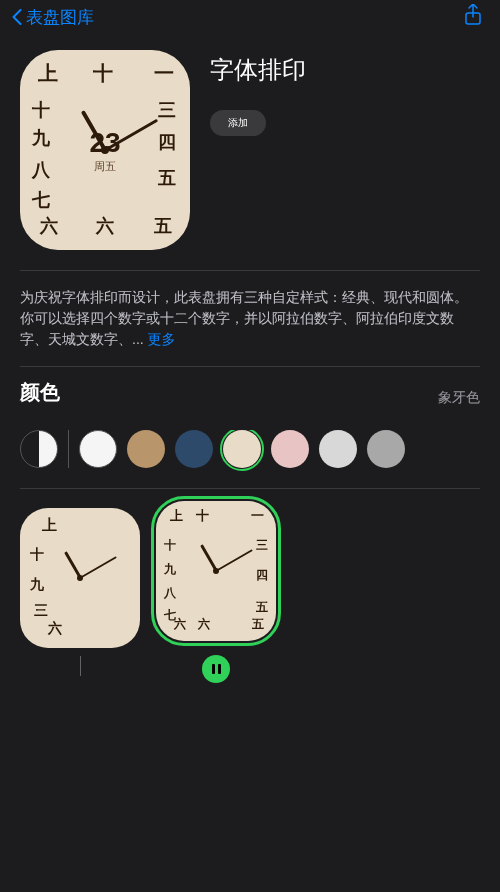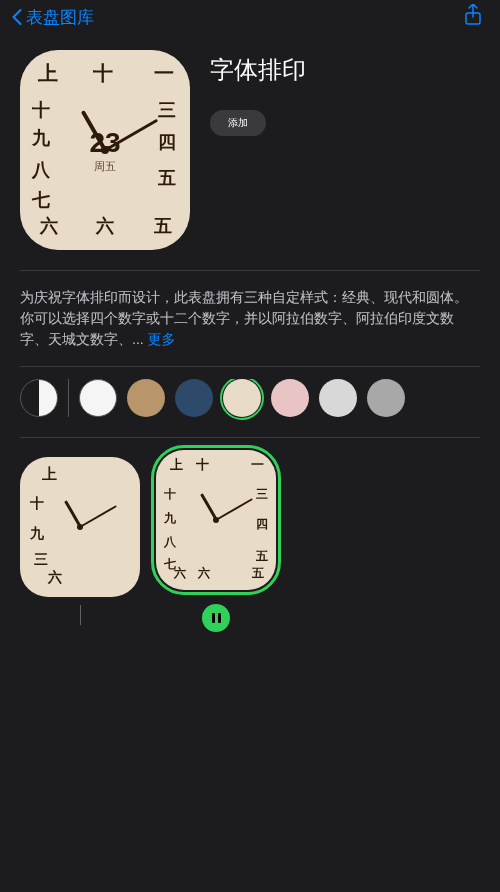--- a/index.html
+++ b/index.html
@@ -400,20 +400,24 @@
 <div class="section">
   <div class="description-text">
     <span>为庆祝字体排印而设计，此表盘拥有三种自定样式：经典、现代和圆体。你可以选择四个数字或十二个数字，并以阿拉伯数字、阿拉伯印度文数字、天城文数字、...</span>
     <span class="more-link">更多</span>
   </div>
 </div>
 
 <div class="divider"></div>
 
 <div class="color-section">
+  <div class="color-section-header">
+    <div class="section-title">颜色</div>
+    <div class="color-label">象牙色</div>
+  </div>
   <div class="color-swatches">
 
     <div class="swatch-half"></div>
 
     <div class="swatch-divider"></div>
 
     <div class="color-swatch" style="background:#f5f5f5; border:1px solid #555;"></div>
 
     <div class="color-swatch" style="background:#b8956a;"></div>
 

